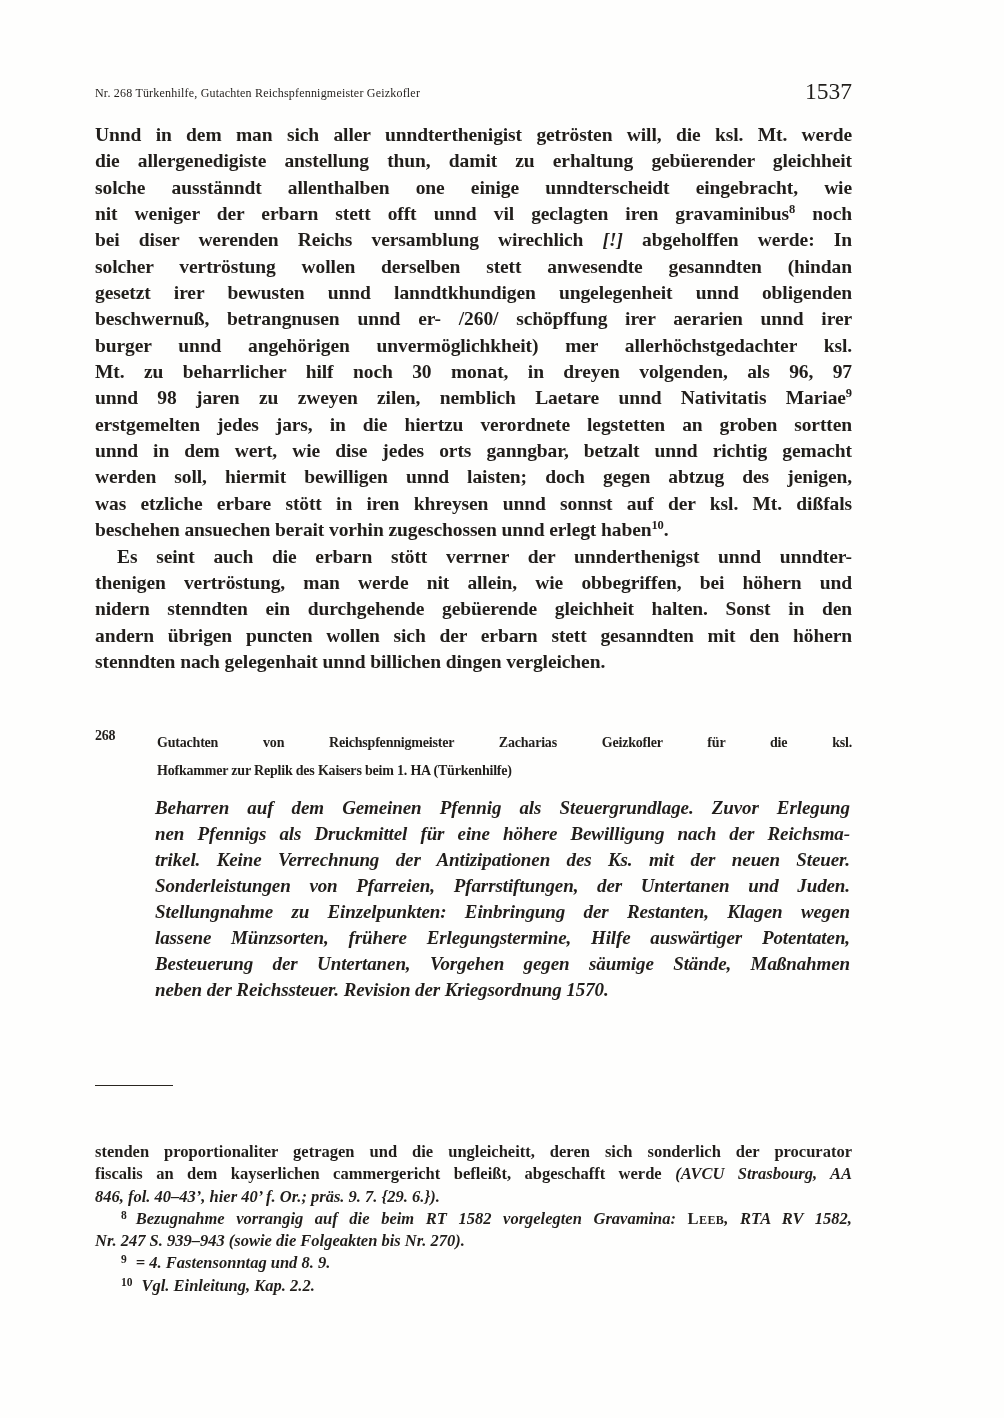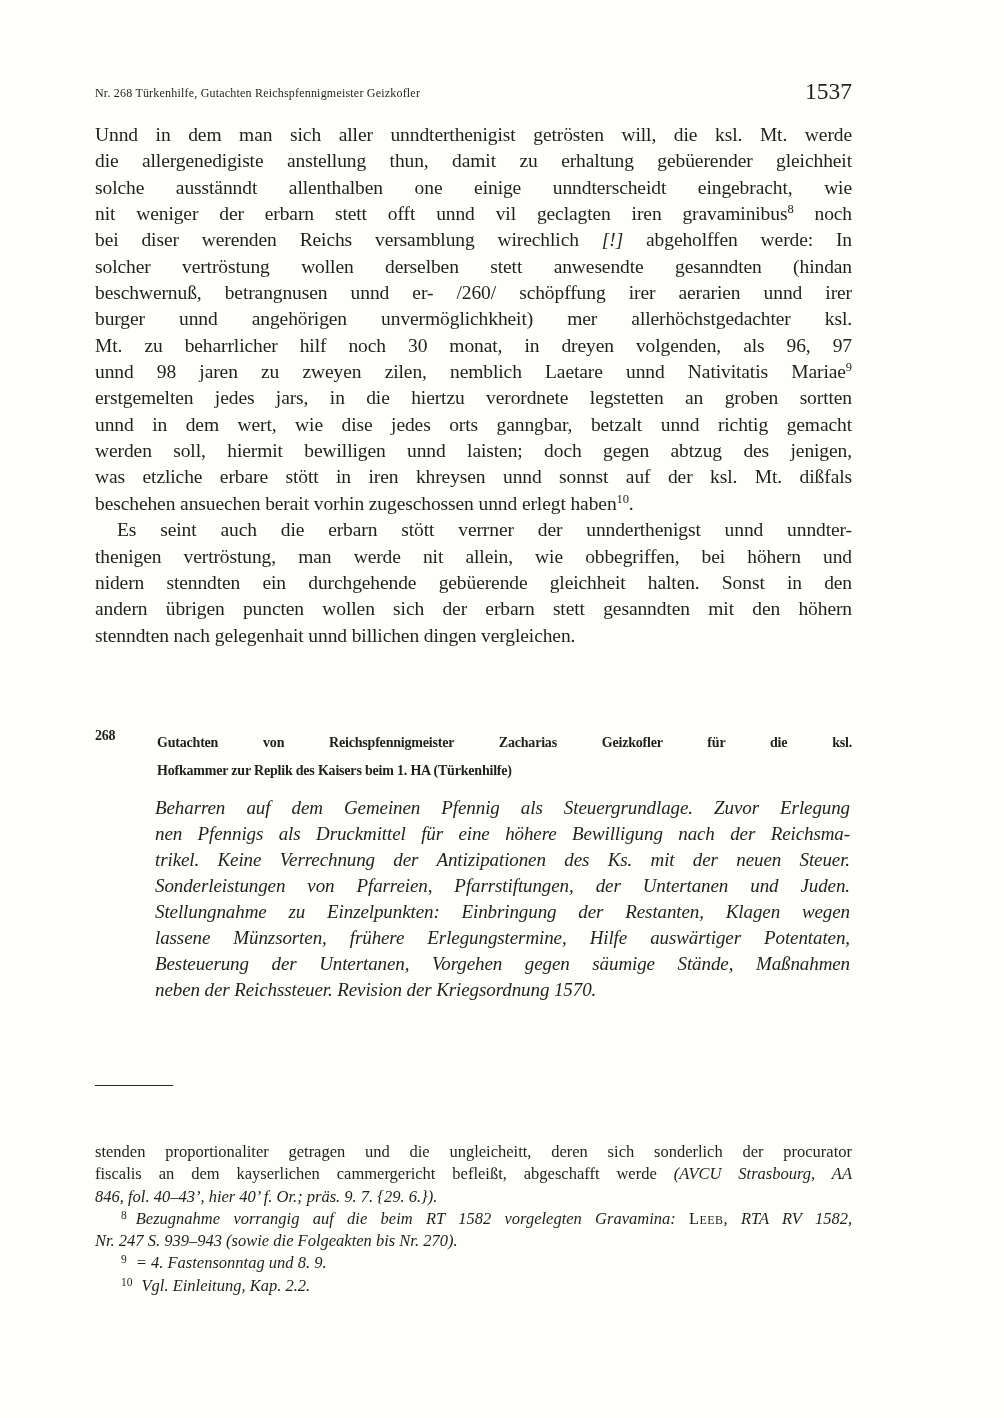--- a/index.html
+++ b/index.html
@@ -30,21 +30,21 @@
     line-height: 27px;
   }
   
   .bodytext {
     position: absolute;
     top: 122px; left: 95px; width: 757px;
     font-size: 19.5px;
     line-height: 26.35px;
     letter-spacing: -0.1px;
   }
-  .line { text-align: justify; }
+  .line { text-align: justify; font-weight: bold; }
   .just { text-align-last: justify; }
   .indent1 { padding-left: 22px; }
   .ref {
     font-size: 12.5px;
     position: relative;
     top: -7px;
     line-height: 0;
   }
   .it { font-style: italic; }
   
@@ -108,20 +108,21 @@
   </div>
 
   <div class="bodytext">
     <div>
       <div class="line just">Unnd in dem man sich aller unndterthenigist getrösten will, die ksl. Mt. werde</div>
       <div class="line just">die allergenedigiste anstellung thun, damit zu erhaltung gebüerender gleichheit</div>
       <div class="line just">solche ausstänndt allenthalben one einige unndterscheidt eingebracht, wie</div>
       <div class="line just"><span>nit weniger der erbarn stett offt unnd vil geclagten iren gravaminibus</span><span class="ref">8</span><span> noch</span></div>
       <div class="line just"><span>bei diser werenden Reichs versamblung wirechlich </span><span class="it">[!]</span><span> abgeholffen werde: In</span></div>
       <div class="line just">solcher vertröstung wollen derselben stett anwesendte gesanndten (hindan</div>
+      <div class="line just">gesetzt irer bewusten unnd lanndtkhundigen ungelegenheit unnd obligenden</div>
       <div class="line just">beschwernuß, betrangnusen unnd er- /260/ schöpffung irer aerarien unnd irer</div>
       <div class="line just">burger unnd angehörigen unvermöglichkheit) mer allerhöchstgedachter ksl.</div>
       <div class="line just">Mt. zu beharrlicher hilf noch 30 monat, in dreyen volgenden, als 96, 97</div>
       <div class="line just"><span>unnd 98 jaren zu zweyen zilen, nemblich Laetare unnd Nativitatis Mariae</span><span class="ref">9</span></div>
       <div class="line just">erstgemelten jedes jars, in die hiertzu verordnete legstetten an groben sortten</div>
       <div class="line just">unnd in dem wert, wie dise jedes orts ganngbar, betzalt unnd richtig gemacht</div>
       <div class="line just">werden soll, hiermit bewilligen unnd laisten; doch gegen abtzug des jenigen,</div>
       <div class="line just">was etzliche erbare stött in iren khreysen unnd sonnst auf der ksl. Mt. dißfals</div>
       <div class="line"><span>beschehen ansuechen berait vorhin zugeschossen unnd erlegt haben</span><span class="ref">10</span><span>.</span></div>
     </div>

